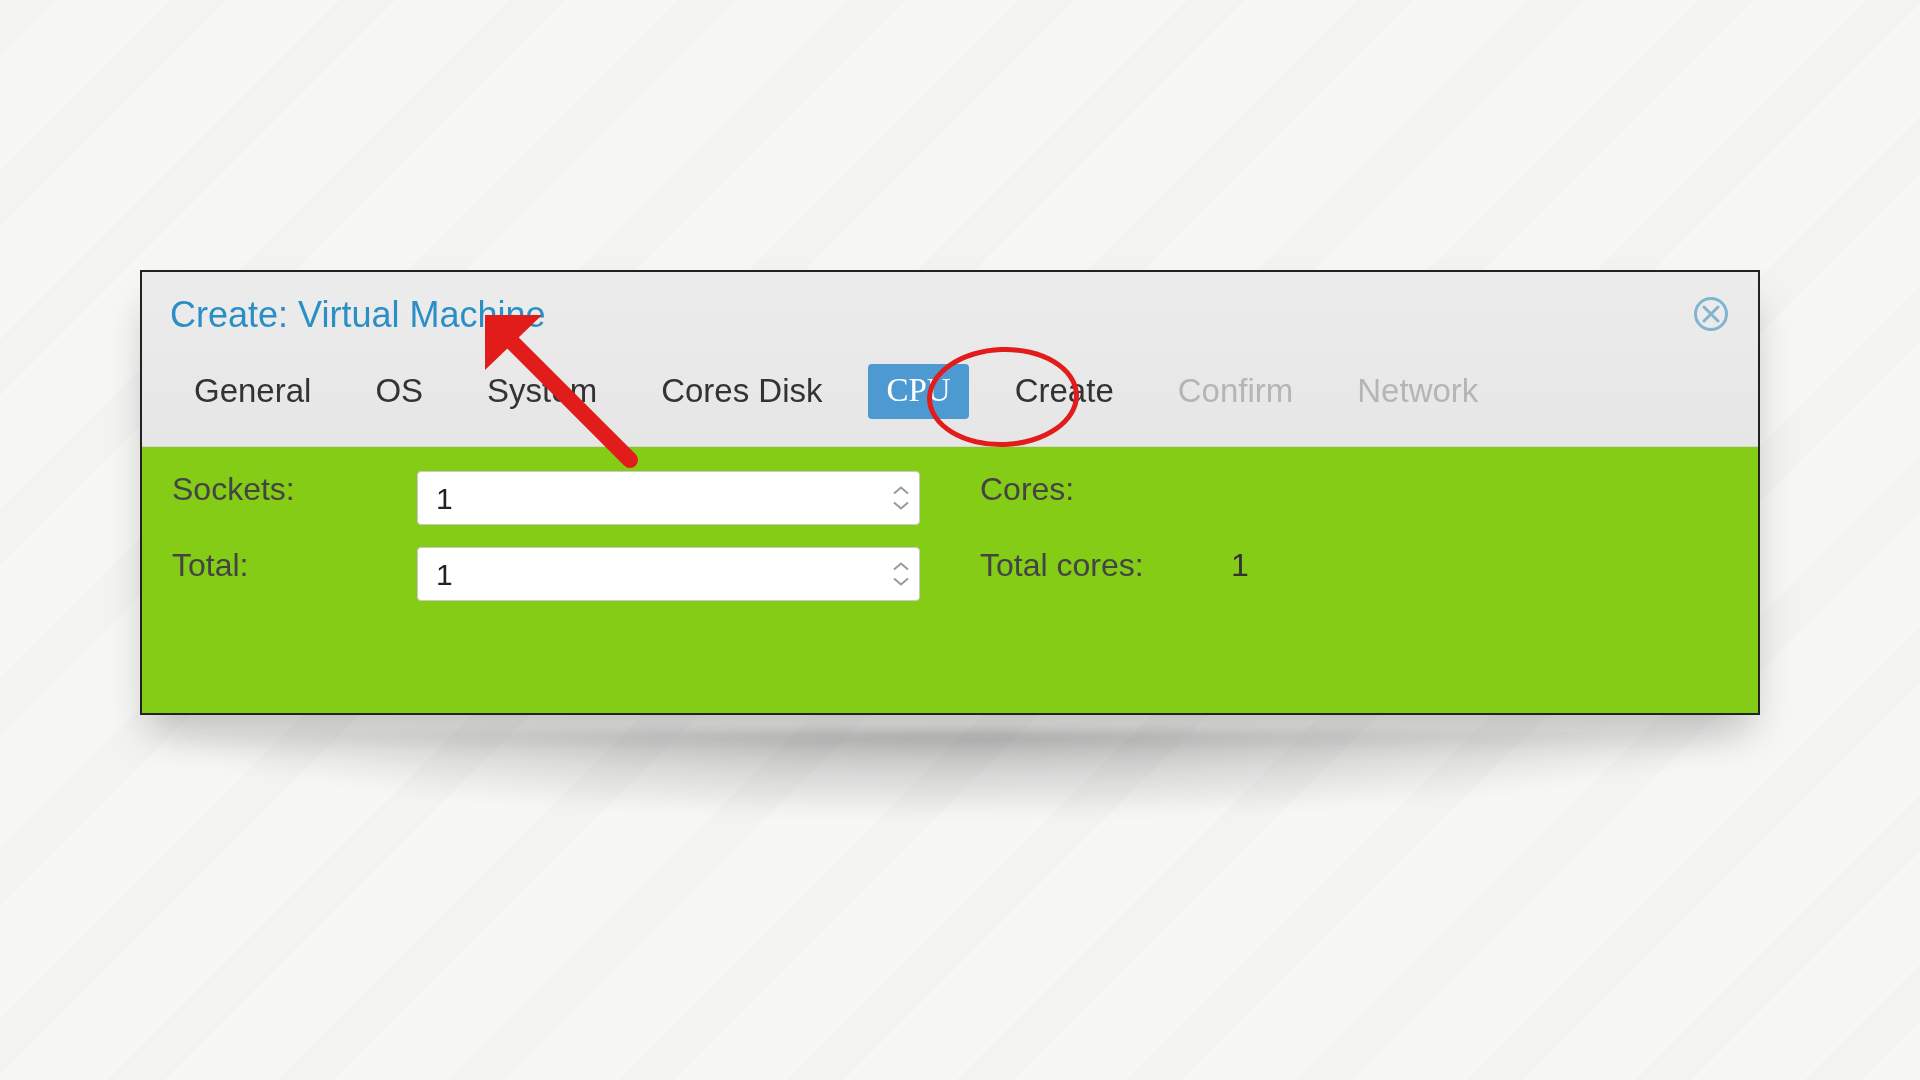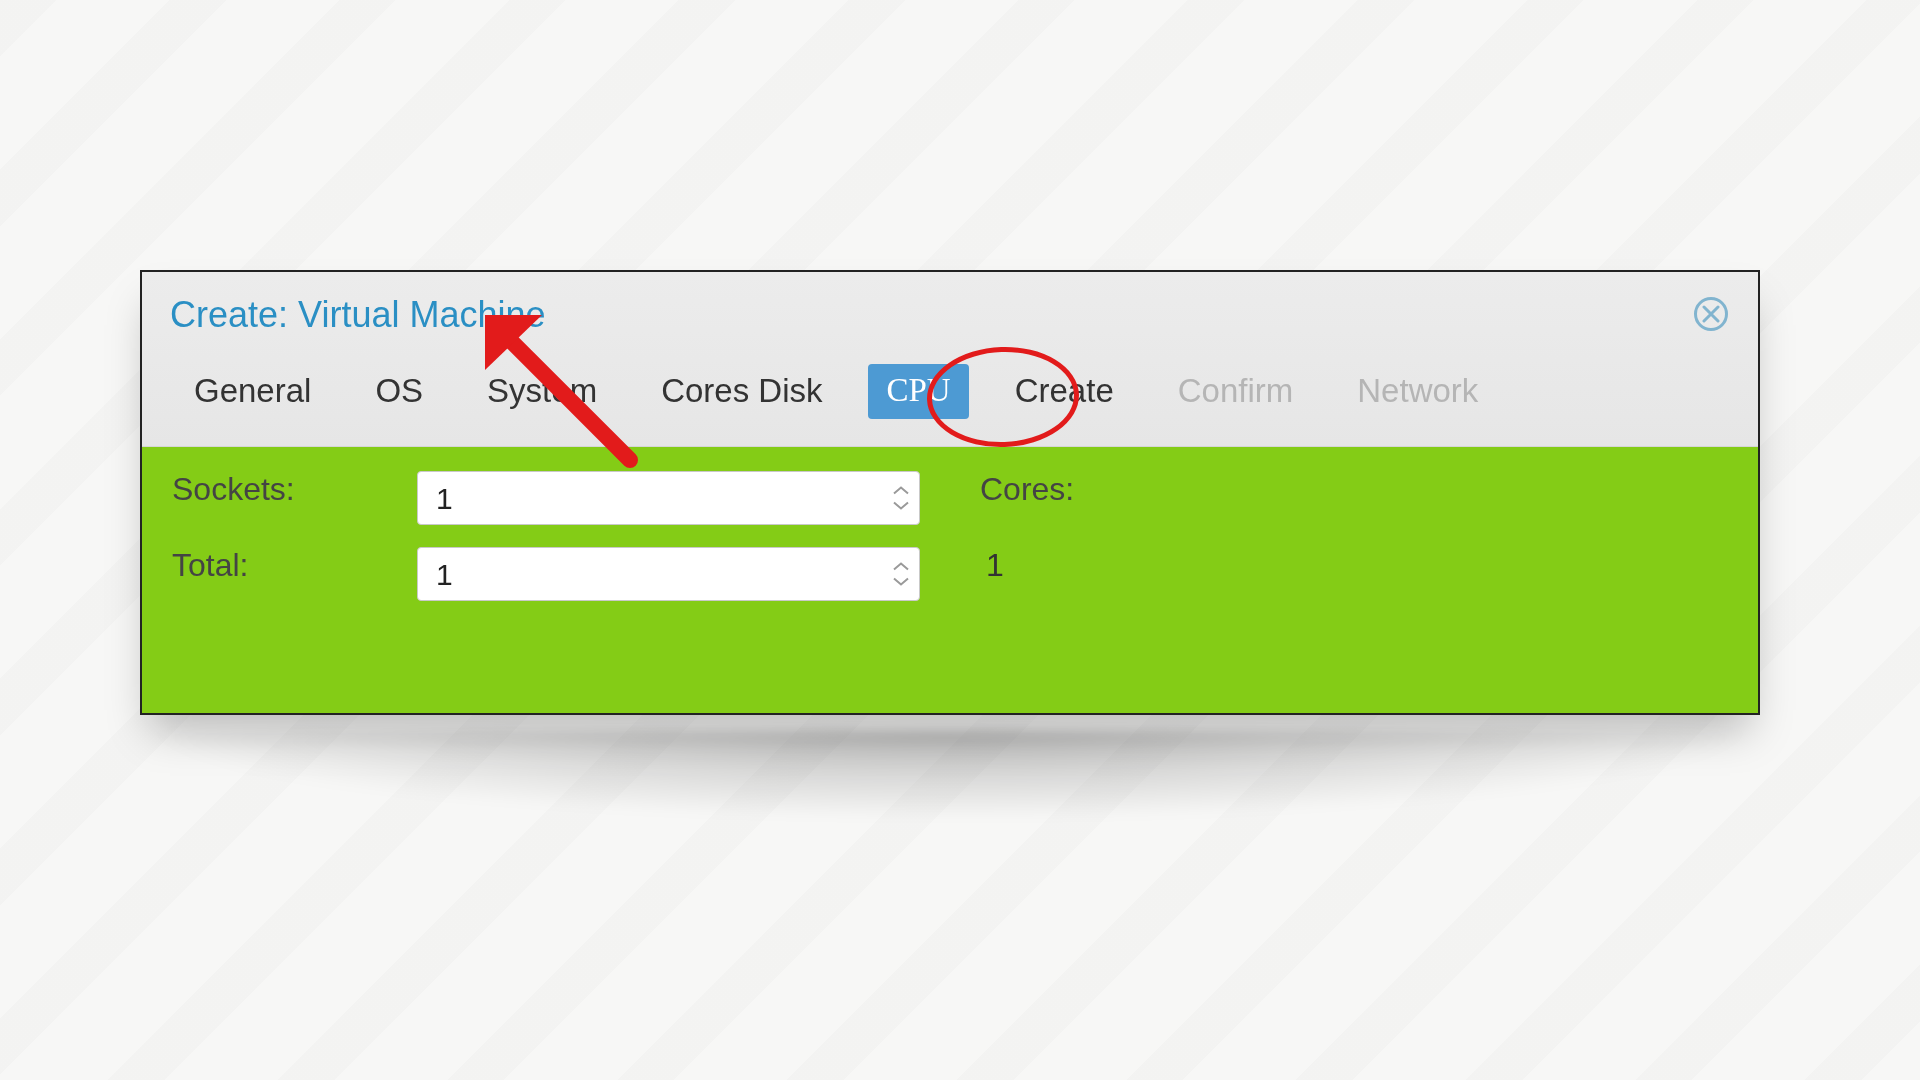--- a/index.html
+++ b/index.html
@@ -234,20 +234,21 @@
               <path d="M2 9 L9 3 L16 9"></path>
             </svg>
           <svg viewBox="0 0 18 12">
               <path d="M2 3 L9 9 L16 3"></path>
             </svg>
         </div>
       </div>
     </div>
 
     <div class="field-row">
+      <div class="field-label">Total cores:</div>
       <div class="static-val">1</div>
     </div>
 
   </div>
 </div>
 
 <div class="arrow-annotation">
   <svg viewBox="0 0 200 200">
     <path d="M170 170 L35 35" stroke="currentColor" stroke-width="16" stroke-linecap="round"></path>
     <path d="M25 80 L25 25 L82 25 Z" fill="currentColor"></path>

